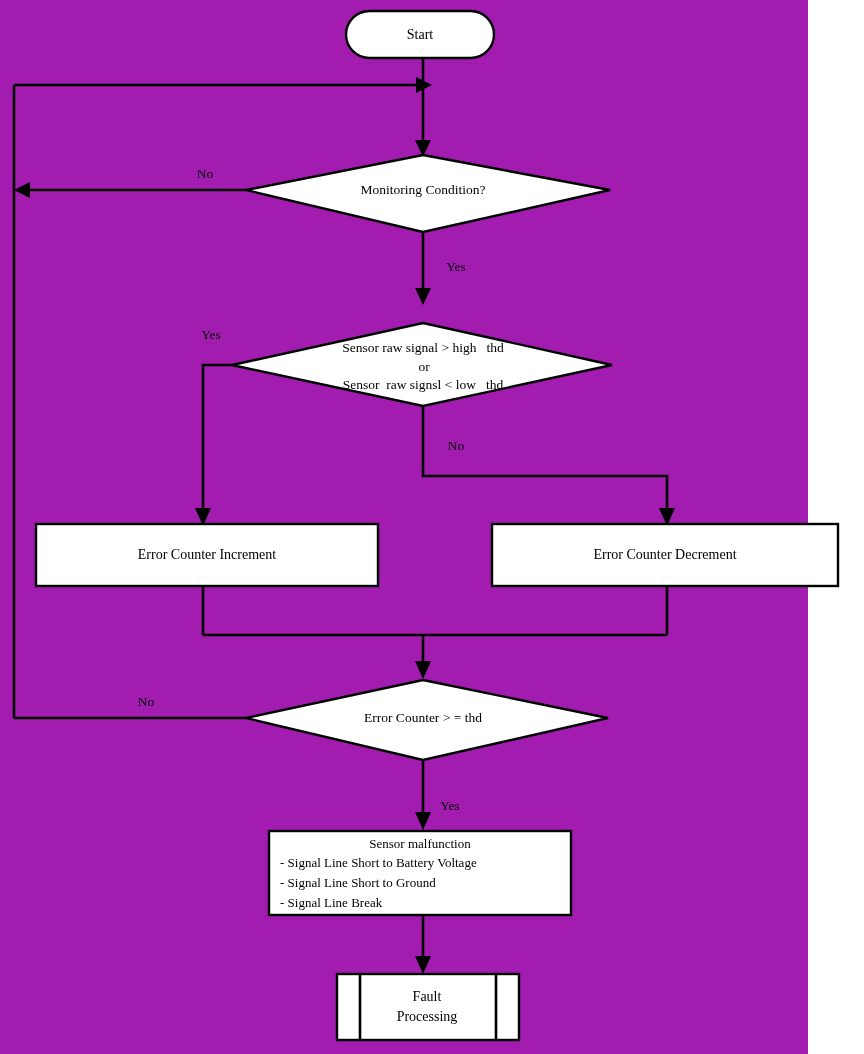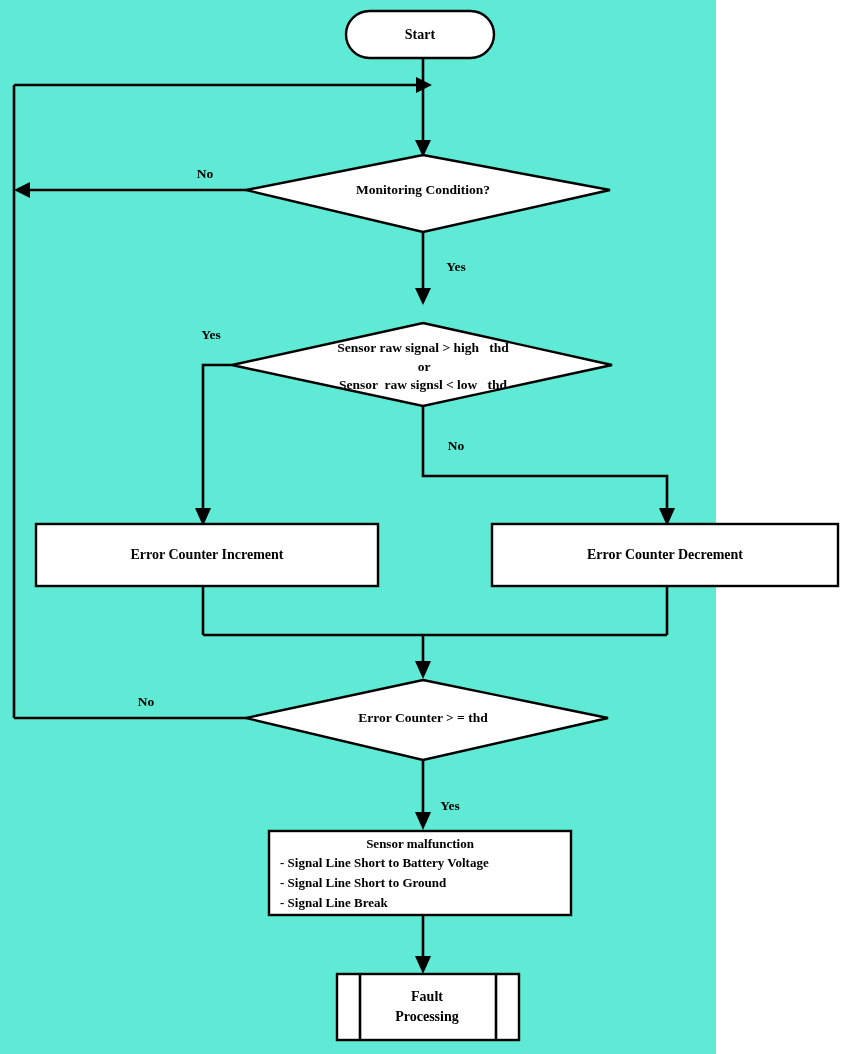--- a/index.html
+++ b/index.html
@@ -8,24 +8,23 @@
     background: #ffffff;
   }
   body {
     width: 864px;
     height: 1054px;
     font-family: "Liberation Serif", "DejaVu Serif", serif;
     overflow: hidden;
   }
   #flowchart-root {
     position: relative;
-    width: 716px;
+    width: 808px;
     height: 1054px;
-    background: #5eead4;
-    font-weight: bold;
+    background: #a21caf;
   }
   svg.chart-canvas {
     position: absolute;
     top: 0;
     left: 0;
     width: 864px;
     height: 1054px;
     display: block;
   }
   .shape-stroke {

